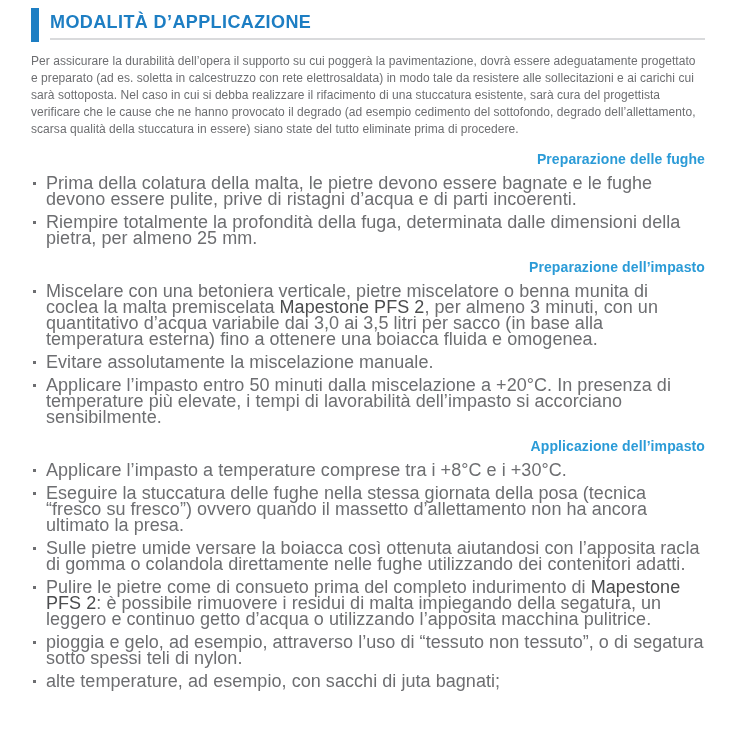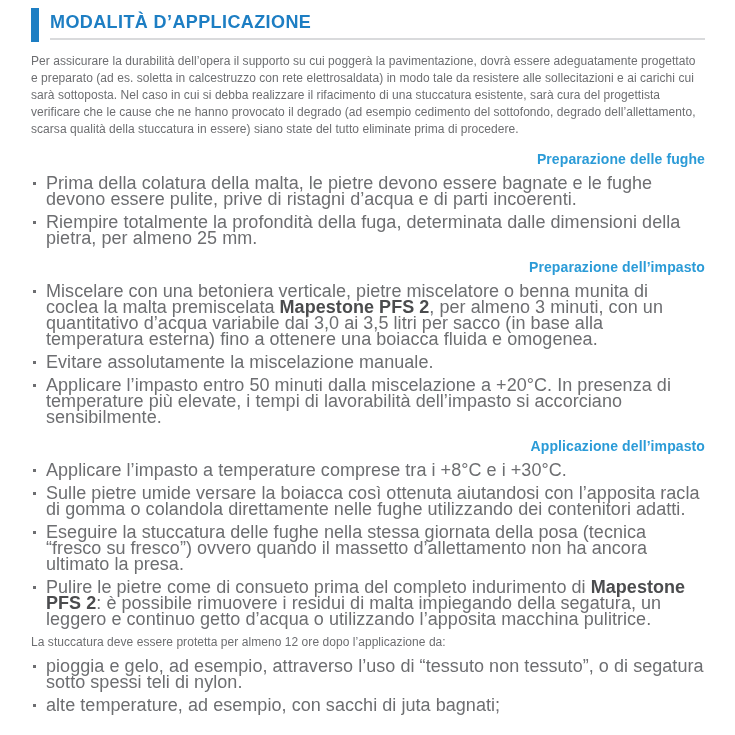--- a/index.html
+++ b/index.html
@@ -33,21 +33,21 @@
   }
   .blist{list-style:none;margin:0 0 2px 0;padding:0;}
   .bitem{
     position:relative;padding-left:15px;margin:0 0 7px 0;
     font-size:18px;line-height:16px;letter-spacing:0.05px;
   }
   .bitem::before{
     content:"";position:absolute;left:2px;top:7px;width:3px;height:3px;
     background:var(--body-gray);
   }
-  .b{font-weight:bold;color:var(--bold-gray);}
+  .b{font-weight:normal;color:var(--bold-gray);}
 </style>
 </head>
 <body>
 
 <div class="page">
 
   <div class="sec-head first">
     <div class="bar"></div>
     <div class="sec-head-inner">
       <h1 class="sec-title">MODALITÀ D’APPLICAZIONE</h1>
@@ -66,24 +66,23 @@
   <h2 class="subhead">Preparazione dell’impasto</h2>
   <ul class="blist">
     <li class="bitem"><span>Miscelare con una betoniera verticale, pietre miscelatore o benna munita di coclea la malta premiscelata </span><span class="b">Mapestone PFS 2</span><span>, per almeno 3 minuti, con un quantitativo d’acqua variabile dai 3,0 ai 3,5 litri per sacco (in base alla temperatura esterna) fino a ottenere una boiacca fluida e omogenea.</span></li>
     <li class="bitem">Evitare assolutamente la miscelazione manuale.</li>
     <li class="bitem">Applicare l’impasto entro 50 minuti dalla miscelazione a +20°C. In presenza di temperature più elevate, i tempi di lavorabilità dell’impasto si accorciano sensibilmente.</li>
   </ul>
 
   <h2 class="subhead">Applicazione dell’impasto</h2>
   <ul class="blist">
     <li class="bitem">Applicare l’impasto a temperature comprese tra i +8°C e i +30°C.</li>
+    <li class="bitem">Eseguire la stuccatura delle fughe nella stessa giornata della posa (tecnica “fresco su fresco”) ovvero quando il massetto d’allettamento non ha ancora ultimato la presa.</li>
     <li class="bitem">Sulle pietre umide versare la boiacca così ottenuta aiutandosi con l’apposita racla di gomma o colandola direttamente nelle fughe utilizzando dei contenitori adatti.</li>
-    <li class="bitem">Eseguire la stuccatura delle fughe nella stessa giornata della posa (tecnica “fresco su fresco”) ovvero quando il massetto d’allettamento non ha ancora ultimato la presa.</li>
     <li class="bitem"><span>Pulire le pietre come di consueto prima del completo indurimento di </span><span class="b">Mapestone PFS 2</span><span>: è possibile rimuovere i residui di malta impiegando della segatura, un leggero e continuo getto d’acqua o utilizzando l’apposita macchina pulitrice.</span></li>
   </ul>
 
-  <p class="body-p" style="margin-bottom:7px">La stuccatura deve essere protetta per almeno 12 ore dopo l’applicazione da:</p>
   <ul class="blist">
     <li class="bitem"> pioggia e gelo, ad esempio, attraverso l’uso di “tessuto non tessuto”, o di segatura sotto spessi teli di nylon.</li>
     <li class="bitem">alte temperature, ad esempio, con sacchi di juta bagnati;</li>
   </ul>
 
 </div>
 
 </body></html>

